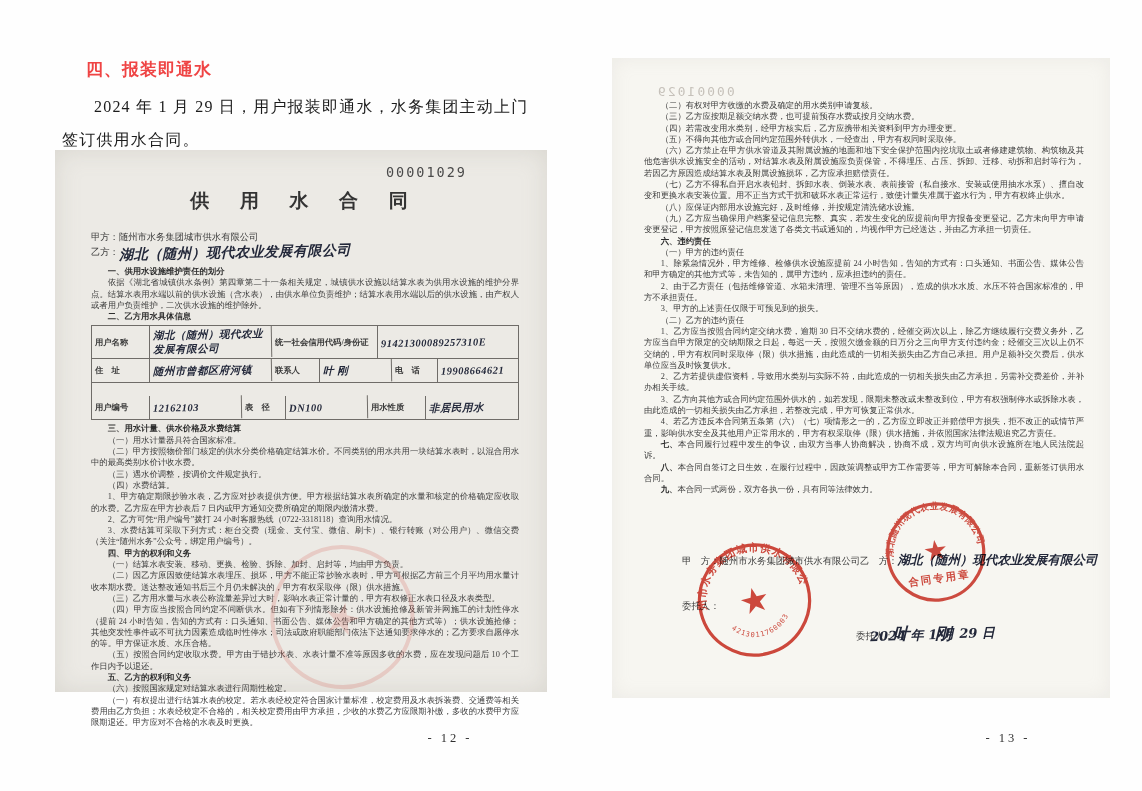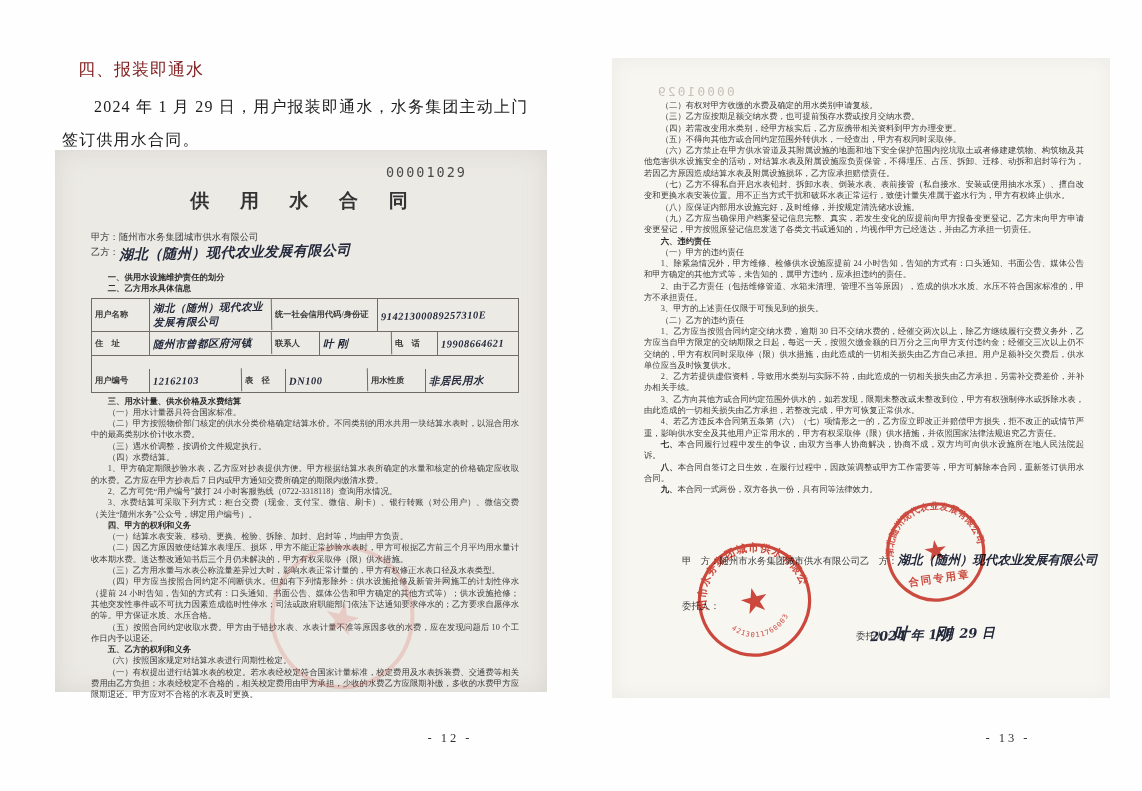--- a/index.html
+++ b/index.html
@@ -4,22 +4,22 @@
 <style>
   html,body{margin:0;padding:0;}
   body{
     width:1142px;height:791px;position:relative;overflow:hidden;
     background:#fefefe;
     font-family:"Liberation Serif","DejaVu Serif",serif;
     color:#222;
   }
   .intro{position:absolute;left:62px;top:58px;width:470px;}
   .intro-heading{
-    font-weight:normal;font-size:17px;letter-spacing:1px;color:#7f1d1d;
-    margin-left:16px;
+    font-weight:bold;font-size:17px;letter-spacing:1px;color:#ef4444;
+    margin-left:24px;
   }
   .intro-para{
     margin:10px 0 0 0;font-size:16px;line-height:2.05;letter-spacing:1.2px;
     text-indent:2em;color:#1c1c1c;
   }
   
   .scan{
     position:absolute;
     font-family:"Liberation Serif","DejaVu Serif",serif;
     color:#3b3b3b;
@@ -48,21 +48,21 @@
     transform:scaleX(-1);
     font-family:"DejaVu Sans Mono","Liberation Mono",monospace;
     font-size:13px;letter-spacing:2px;color:#b6b0a8;opacity:.75;
   }
   .doc-title{
     text-align:center;font-size:19px;font-weight:bold;letter-spacing:12px;
     color:#333;margin:8px 0 16px 0;
     font-family:"DejaVu Sans","Liberation Sans",sans-serif;
   }
   .party-line{font-size:9.3px;line-height:14px;color:#3a3a3a;}
-  .party-b-row{margin:1px 0 13px 0;display:flex;align-items:flex-start;}
+  .party-b-row{margin:1px 0 7px 0;display:flex;align-items:flex-start;}
   .hand{
     font-style:italic;color:#23283a;
     font-family:"DejaVu Serif","Liberation Serif",serif;
   }
   .hand-lg{font-size:14px;transform:rotate(-1.2deg);letter-spacing:.5px;font-weight:bold;}
   .para{
     font-size:8.35px;line-height:11.3px;text-indent:2em;text-align:justify;
     color:#3c3c3c;
   }
   .para b{color:#2e2e2e;}
@@ -134,20 +134,21 @@
       <div class="party-line">甲方：随州市水务集团城市供水有限公司</div>
       <div class="party-line party-b-row">
         <span>乙方：</span>
         <span class="hand hand-lg">湖北（随州）现代农业发展有限公司</span>
       </div>
 
       <div>
 
           <div class="para"><b>一、供用水设施维护责任的划分</b><span></span></div>
 
+          <div class="para"><b></b><span>依据《湖北省城镇供水条例》第四章第二十一条相关规定，城镇供水设施以结算水表为供用水设施的维护分界点。结算水表用水端以前的供水设施（含水表），由供水单位负责维护；结算水表用水端以后的供水设施，由产权人或者用户负责维护，二次供水设施的维护除外。</span></div>
 
           <div class="para"><b>二、乙方用水具体信息</b><span></span></div>
 
       </div>
 
       <div class="info-table">
         <div class="it-row r1">
           <div class="it-cell it-label" style="width:58px">用户名称</div>
           <div class="it-cell hand-cell" style="width:122px">湖北（随州）现代农业发展有限公司</div>
           <div class="it-cell it-label" style="width:106px">统一社会信用代码/身份证</div>

